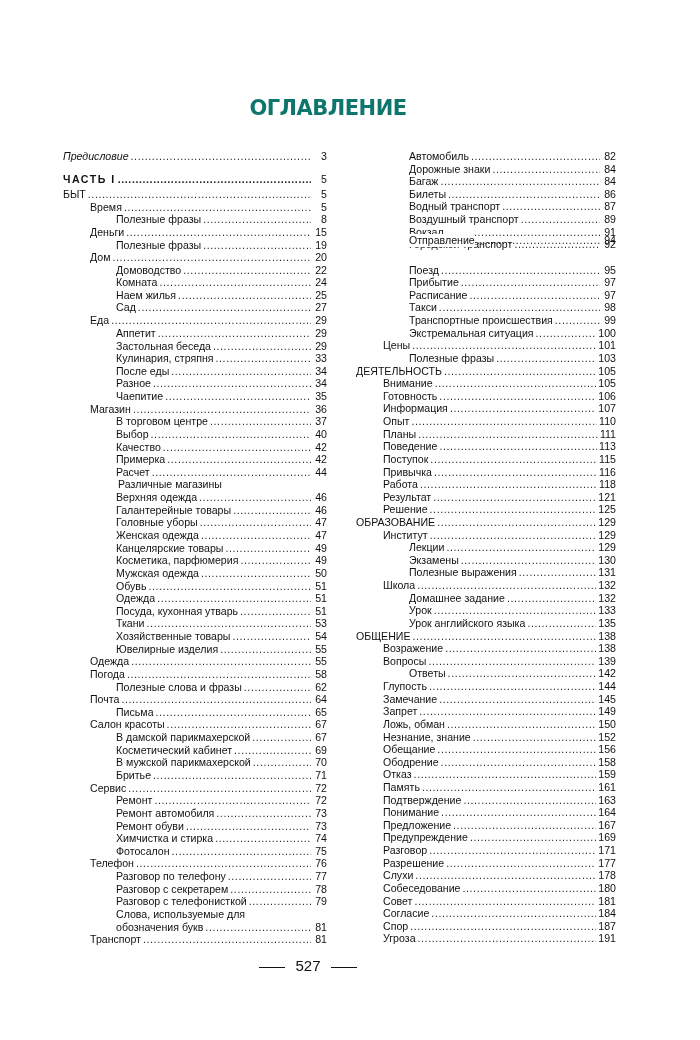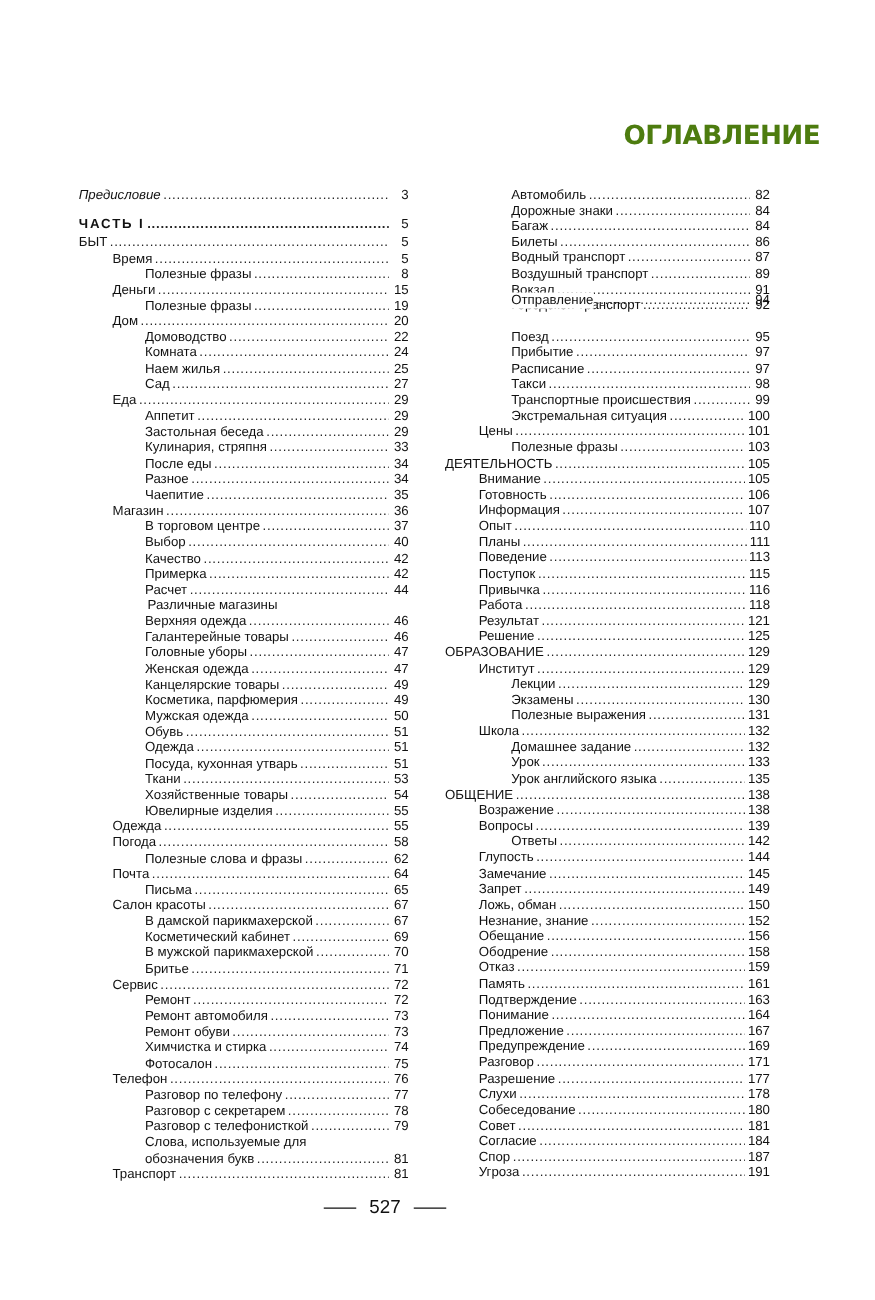--- a/index.html
+++ b/index.html
@@ -1,20 +1,20 @@
 <!DOCTYPE html>
 <html><head>
 <meta charset="utf-8">
 <style>
   html, body { margin: 0; padding: 0; background: #ffffff; }
   body { width: 700px; height: 1040px; position: relative; overflow: hidden;
          font-family: "Liberation Sans", "DejaVu Sans", sans-serif; color: #111; }
-  .title { position: absolute; top: 96px; left: 0; width: 656px; text-align: right;
+  .title { position: absolute; top: 96px; left: 0; width: 656px; text-align: center;
            font-family: "DejaVu Sans", sans-serif; font-weight: bold; font-size: 21px;
-           letter-spacing: -0.5px; color: #4d7c0f; }
+           letter-spacing: -0.5px; color: #0f766e; }
   .col { position: absolute; top: 0; }
   .col.left { left: 63px; width: 264px; }
   .col.right { left: 356px; width: 260px; }
   .entry { position: absolute; left: 0; right: 0; height: 13px; font-size: 10.6px; line-height: 13px;
            display: flex; align-items: baseline; white-space: nowrap; }
   .entry .label { flex: 0 0 auto; background: #fff; }
   .entry .dots { flex: 1 1 auto; overflow: hidden; margin: 0 2px; letter-spacing: 0.6px; color: #222; }
   .entry .dots::before { content: "........................................................................................................................................................"; }
   .entry .page { flex: 0 0 auto; text-align: right; min-width: 14px; }
   .entry.nodots .dots::before { content: ""; }

